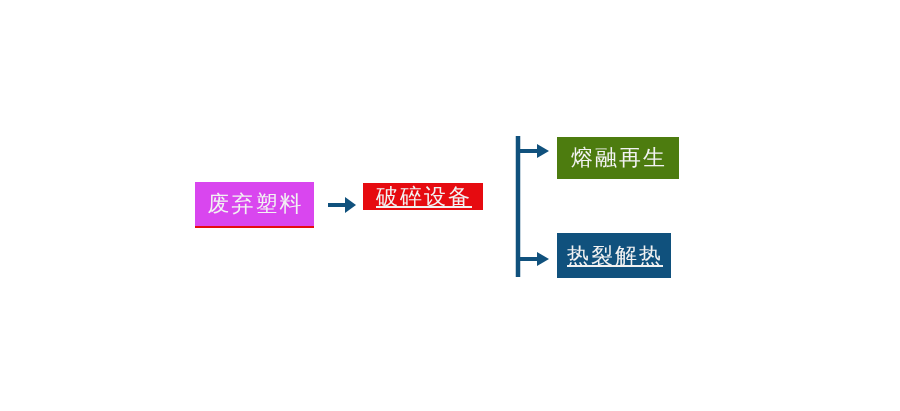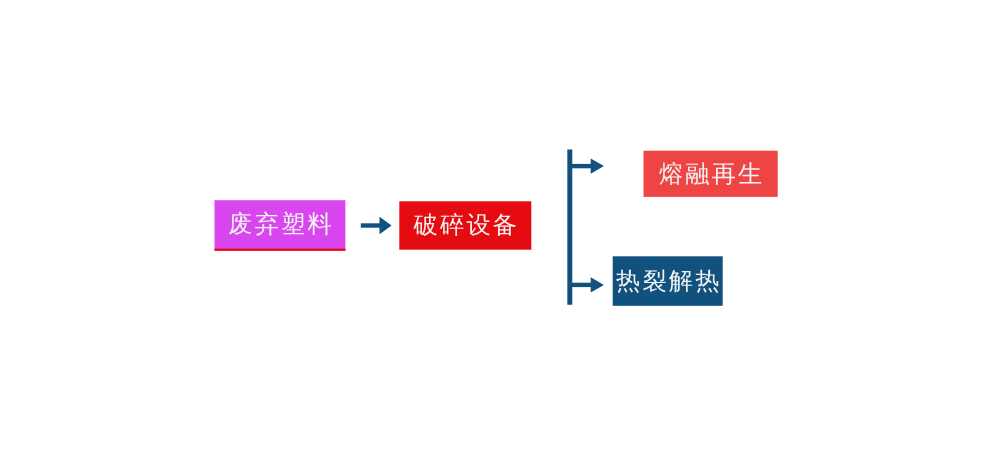--- a/index.html
+++ b/index.html
@@ -30,27 +30,27 @@
     box-sizing: border-box;
     white-space: nowrap;
   }
   .node.blue { background: #10517d; }
   .node.red  { background: #e60b10; }
   #node-waste-plastic {
     left: 195px; top: 182px; width: 119px; height: 46px;
     border-bottom: 2px solid #e60b10;
   }
   #node-crushing-equipment {
-    left: 363px; top: 183px; width: 120px; height: 44px;
+    left: 363px; top: 183px; width: 120px; height: 27px; text-decoration: underline;
   }
   #node-melt-regeneration {
     left: 557px; top: 137px; width: 122px; height: 42px;
   }
   #node-thermal-cracking {
-    left: 557px; top: 233px; width: 100px; height: 45px;
+    left: 557px; top: 233px; width: 114px; height: 45px; text-decoration: underline;
   }
   svg.overlay {
     position: absolute;
     left: 0; top: 0;
     width: 900px;
     height: 411px;
     pointer-events: none;
   }
   .edge-line { stroke: #10517d; fill: none; }
   .edge-head { fill: #10517d; stroke: none; }
@@ -83,21 +83,21 @@
   </svg>
 
   <div class="node blue" id="node-waste-plastic" style="background-color: #d946ef; border-bottom-color: rgb(230, 11, 16); color: rgb(242, 242, 242);">
     <span>废弃塑料</span>
   </div>
 
   <div class="node red" id="node-crushing-equipment" style="background-color: rgb(230, 11, 16); color: rgb(242, 242, 242);">
     <span>破碎设备</span>
   </div>
 
-  <div class="node blue" id="node-melt-regeneration" style="background-color: #ef4444; color: rgb(242, 242, 242); margin-left: 28px;">
+  <div class="node blue" id="node-melt-regeneration" style="background-color: #4d7c0f; color: rgb(242, 242, 242);">
     <span>熔融再生</span>
   </div>
 
   <div class="node blue" id="node-thermal-cracking" style="background-color: rgb(16, 81, 125); color: rgb(242, 242, 242);">
     <span>热裂解热</span>
   </div>
 
 </div>
 
 </body></html>

